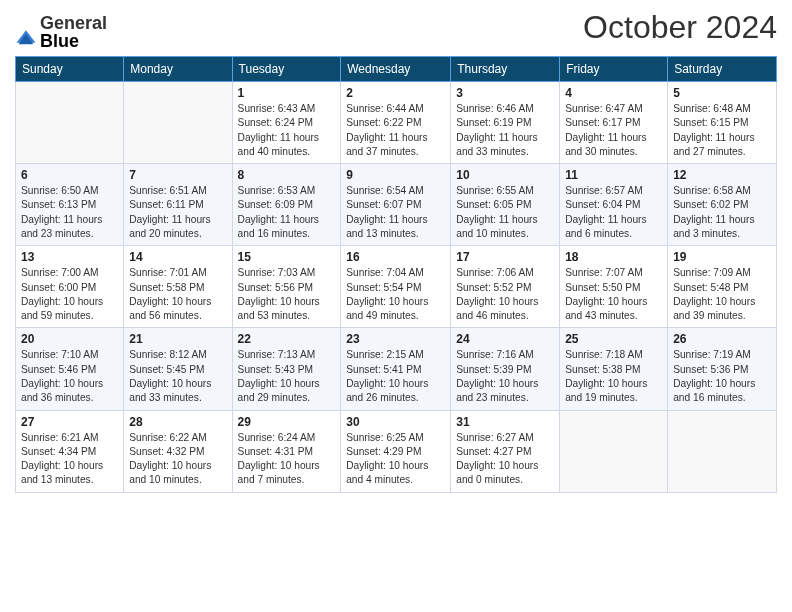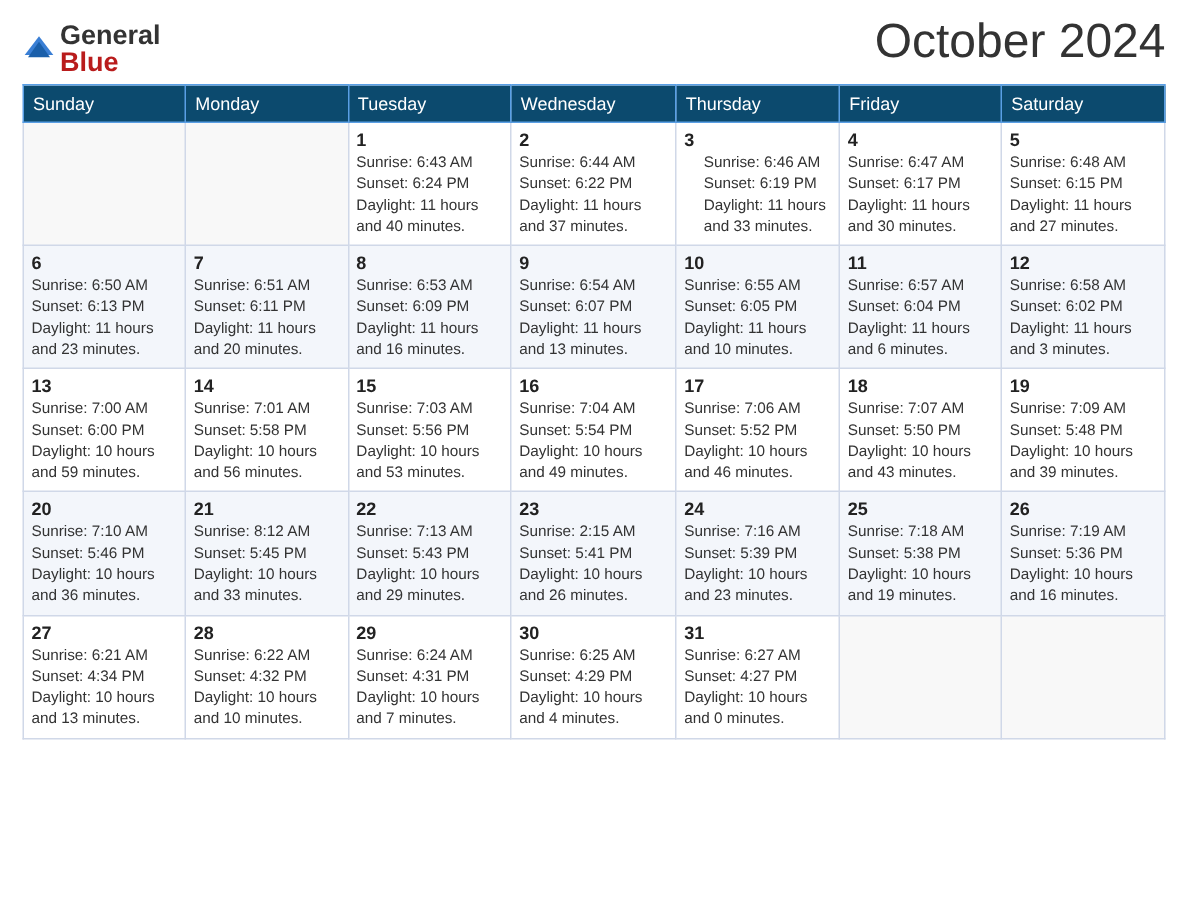--- a/index.html
+++ b/index.html
@@ -17,37 +17,37 @@
       padding: 10px 15px 10px 15px;
     }
     .header {
       display: flex;
       justify-content: space-between;
       align-items: flex-start;
       margin-bottom: 6px;
     }
     .logo {
       display: flex;
-      align-items: center;
+      align-items: flex-end;
       margin-top: 4px;
     }
     .logo-text {
       display: flex;
       flex-direction: column;
       line-height: 1;
     }
     .logo-general {
       font-size: 18px;
       font-weight: bold;
       color: #333;
     }
     .logo-blue {
       font-size: 18px;
       font-weight: bold;
-      color: #b91c1c;
+      color: #000000;
     }
     .logo-icon {
       width: 22px;
       height: 22px;
       margin-right: 3px;
       margin-top: 2px;
     }
     .title-block {
       text-align: right;
     }
@@ -147,21 +147,21 @@
 Daylight: 11 hours and 40 minutes.</div>
           </td>
           <td>
             <span class="day-num">2</span>
             <div class="day-info" style="white-space: pre-line;">Sunrise: 6:44 AM
 Sunset: 6:22 PM
 Daylight: 11 hours and 37 minutes.</div>
           </td>
           <td>
             <span class="day-num">3</span>
-            <div class="day-info" style="white-space: pre-line; margin-left: 13px;">Sunrise: 6:46 AM
+            <div class="day-info" style="white-space: pre-line;">Sunrise: 6:46 AM
 Sunset: 6:19 PM
 Daylight: 11 hours and 33 minutes.</div>
           </td>
           <td>
             <span class="day-num">4</span>
             <div class="day-info" style="white-space: pre-line;">Sunrise: 6:47 AM
 Sunset: 6:17 PM
 Daylight: 11 hours and 30 minutes.</div>
           </td>
           <td>

